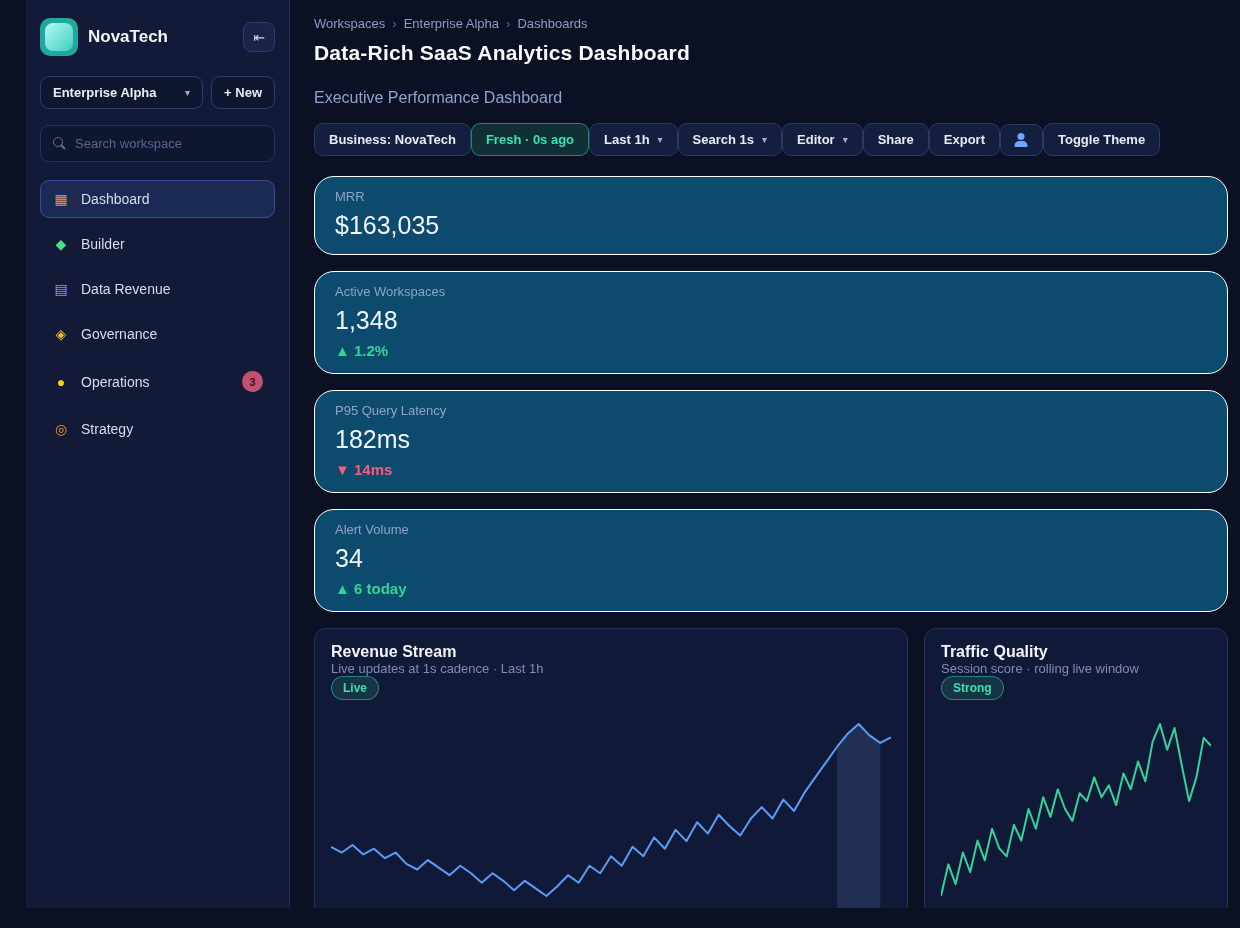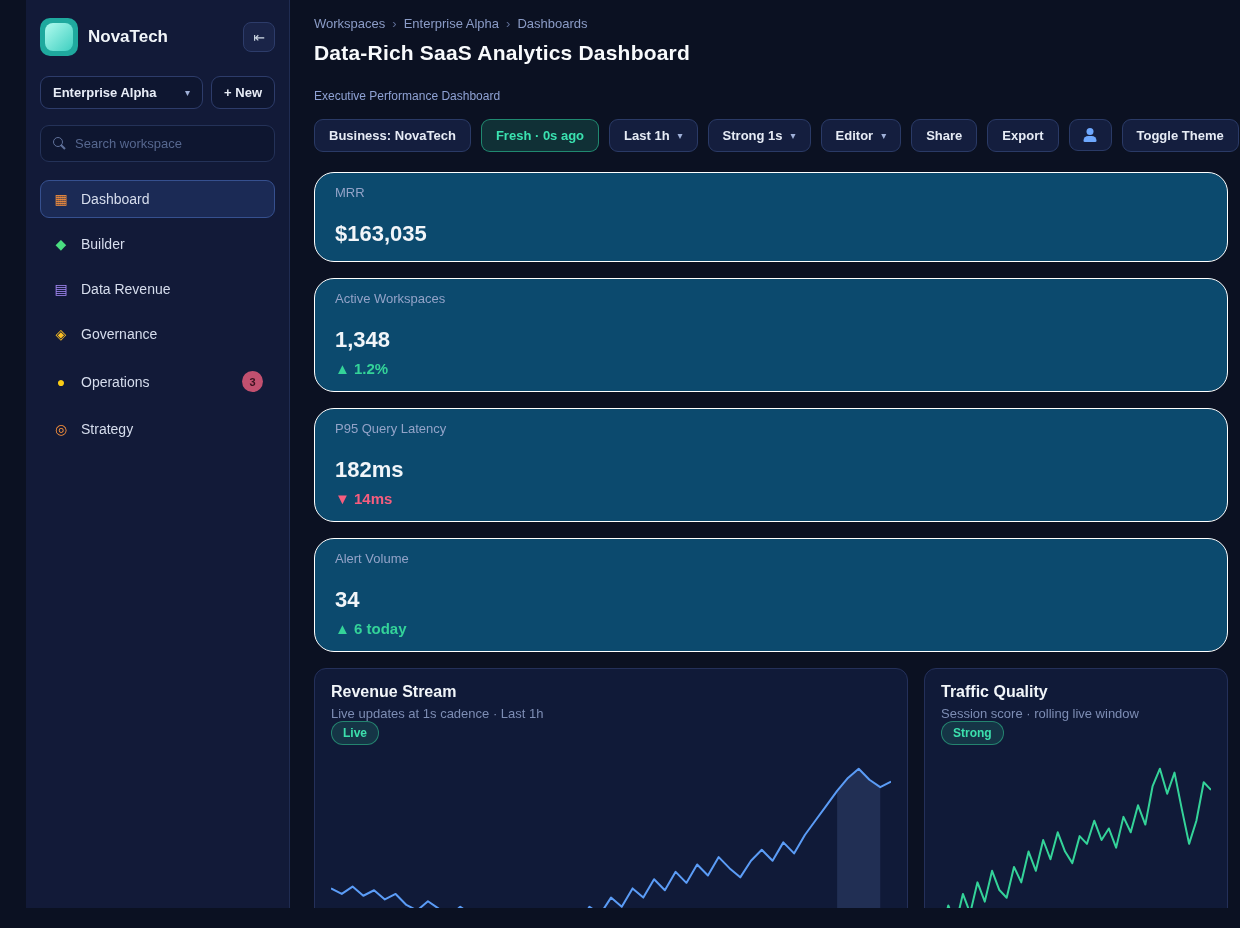--- a/index.html
+++ b/index.html
@@ -29,44 +29,44 @@
   .c-orange { color:#fb923c; } .c-green { color:#4ade80; } .c-purple { color:#a78bfa; } .c-amber { color:#fbbf24; } .c-yellow { color:#facc15; }
   .nav-label { flex:1; }
   .nav-badge { min-width:21px; height:21px; border-radius:50%; background:#c2506f; color:#39121f; font-size:11px; font-weight:bold; display:flex; align-items:center; justify-content:center; }
 
   
   .main { flex:1; padding:16px 12px 0 24px; overflow:hidden; }
   .breadcrumb { font-size:13px; color:#8b9cc7; display:flex; gap:7px; align-items:center; }
   .crumb { cursor:pointer; }
   .crumb-sep { color:#5d6c94; }
   .page-title { font-size:21px; font-weight:bold; color:#f8fafc; margin:10px 0 24px; letter-spacing:0.2px; }
-  .page-subtitle { font-size:12px; color:#8fa2d4; margin-bottom:16px; }
-
-  .toolbar { display:flex; gap:10px; margin-bottom:20px; align-items:flex-start; }
+  .page-subtitle { font-size:16px; color:#8fa2d4; margin-bottom:16px; }
+
+  .toolbar { display:flex; margin-bottom:20px; align-items:flex-end; }
   .chip { background:#141e3e; border:1px solid #2a3a66; border-radius:9px; padding:8px 14px; font-size:13px; font-weight:bold; color:#e6ebf5; white-space:nowrap; cursor:pointer; display:flex; align-items:center; gap:8px; }
   .chip-fresh { background:rgba(45,212,160,0.16); border-color:rgba(45,212,160,0.55); color:#3ae2b0; }
   .avatar-btn { padding:8px 13px; }
   .person-icon { position:relative; width:15px; height:14px; display:inline-block; }
   .person-icon::before { content:""; position:absolute; top:0; left:50%; transform:translateX(-50%); width:7px; height:7px; border-radius:50%; background:#6ea8fe; }
   .person-icon::after { content:""; position:absolute; bottom:0; left:50%; transform:translateX(-50%); width:13px; height:6px; border-radius:7px 7px 2px 2px; background:#6ea8fe; }
 
   .kpi-card { background:#0c4a6e; border:1px solid #ffffff; border-radius:20px; padding:12px 20px 14px; margin-bottom:16px; }
   .kpi-label { font-size:13px; color:#93a3c8; }
-  .kpi-value { font-size:22px; font-weight:bold; color:#f1f5f9; margin-top:21px; }
+  .kpi-value { font-size:25px; font-weight:normal; color:#f1f5f9; margin-top:7px; }
   .kpi-delta { font-size:15px; font-weight:bold; margin-top:7px; }
   .kpi-delta.up { color:#34d399; }
   .kpi-delta.down { color:#f75d7e; }
 
   .charts-row { display:flex; gap:16px; }
   .chart-card { background:#101a38; border:1px solid #24305a; border-radius:12px; padding:14px 16px 16px; height:297px; display:flex; flex-direction:column; }
   .chart-card.revenue { flex:1 1 auto; }
   .chart-card.traffic { flex:0 0 304px; width:304px; }
   .chart-head { display:flex; justify-content:space-between; align-items:flex-start;flex-direction:column; }
   .chart-title { font-size:16px; font-weight:bold; color:#f1f5f9; }
-  .chart-subtitle { font-size:13px; color:#7d8db4; margin-top:5px; }
+  .chart-subtitle { font-size:13px; color:#7d8db4; }
   .chart-badge { background:rgba(52,211,153,0.15); border:1px solid rgba(52,211,153,0.5); color:#3ce0ad; font-size:12px; font-weight:bold; padding:4px 11px; border-radius:999px; white-space:nowrap; }
   .chart-svg { flex:1; width:100%; margin-top:12px; display:block; }
 </style>
 </head>
 <body>
 
 <div class="app">
 
   <aside class="sidebar">
     <div class="brand-row">
@@ -133,21 +133,21 @@
     <div class="page-subtitle">Executive Performance Dashboard</div>
 
     <div class="toolbar">
       <div class="chip">Business: NovaTech</div>
       <div class="chip chip-fresh">Fresh · 0s ago</div>
       <div class="chip">
         <span>Last 1h</span>
         <span class="chevron">▾</span>
       </div>
       <div class="chip">
-        <span>Strong 1s</span>
+        <span>Search 1s</span>
         <span class="chevron">▾</span>
       </div>
       <div class="chip">
         <span>Editor</span>
         <span class="chevron">▾</span>
       </div>
       <button class="chip">Share</button>
       <button class="chip">Export</button>
       <button class="chip avatar-btn">
         <span class="person-icon"></span>

